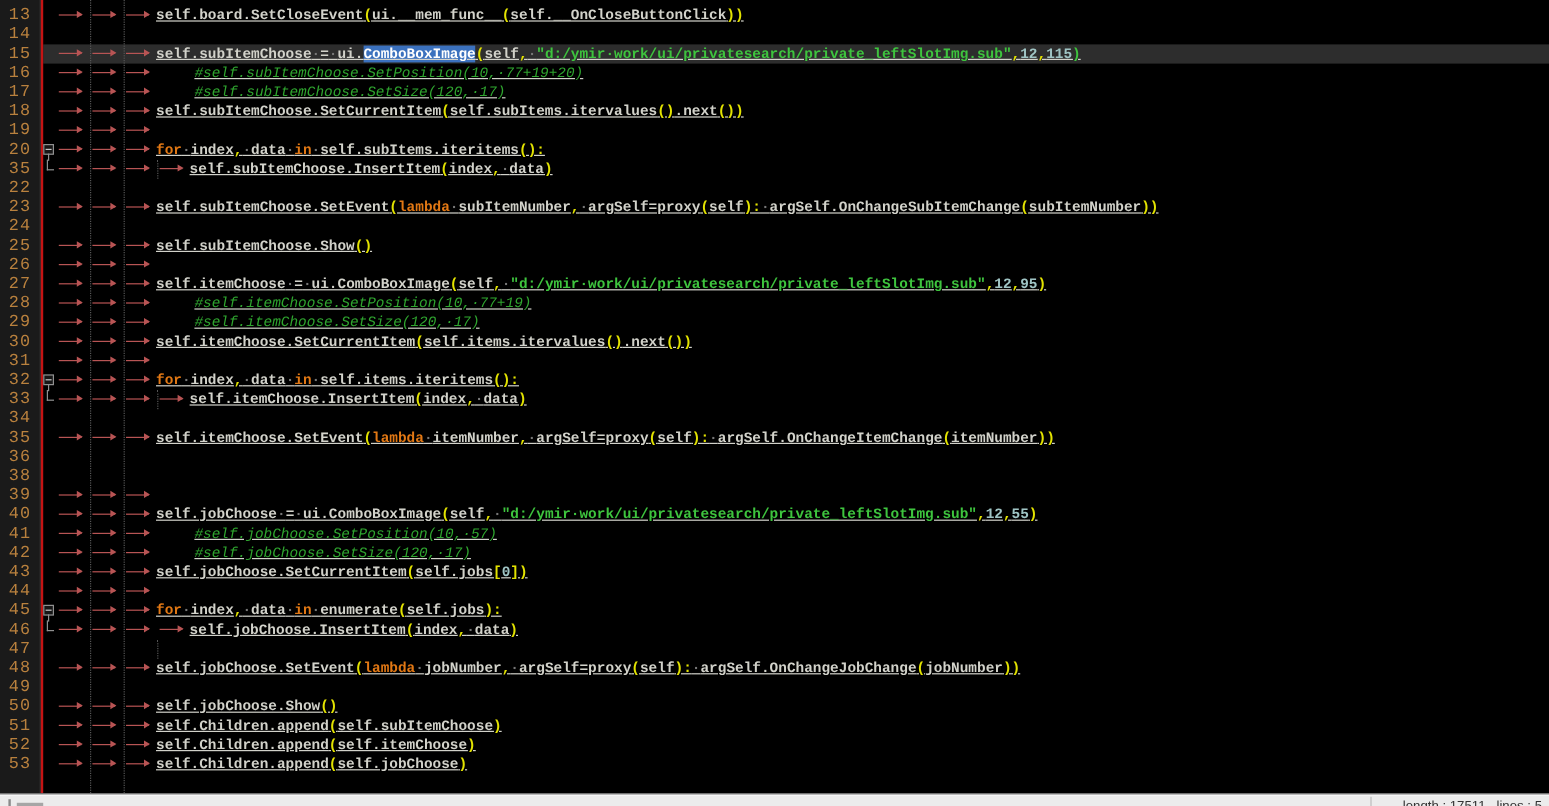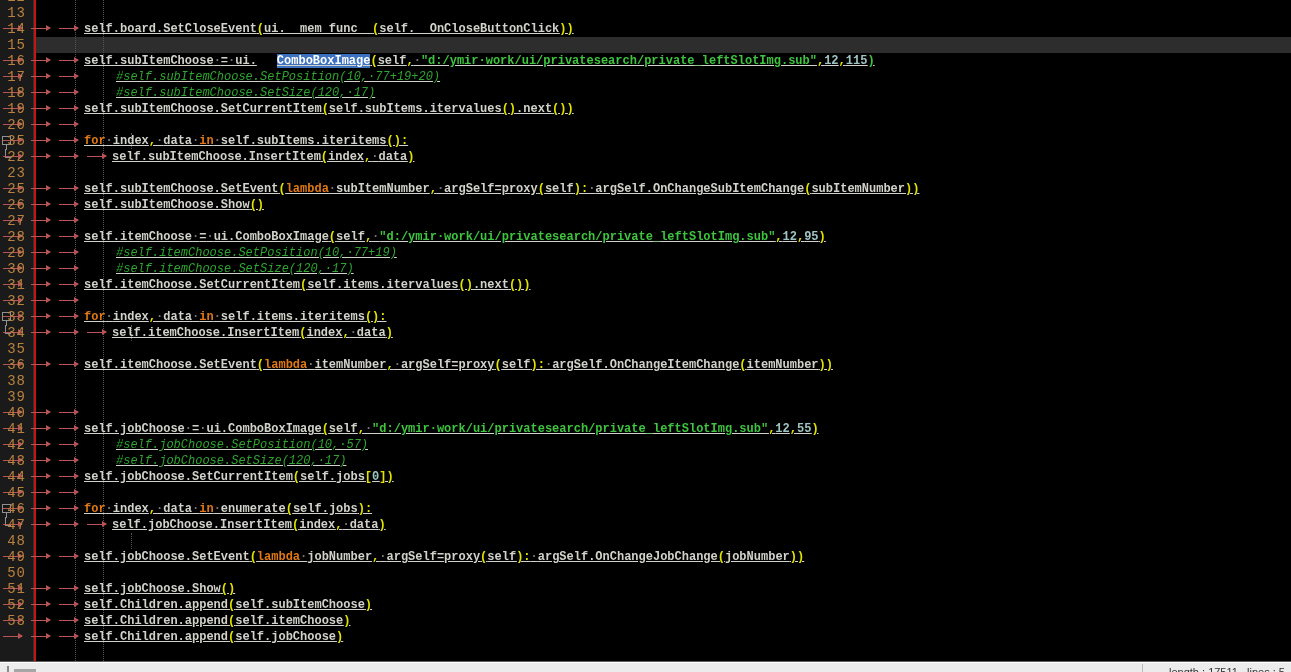--- a/index.html
+++ b/index.html
@@ -5,21 +5,21 @@
   html,body{margin:0;padding:0;background:#000;}
   .window{position:relative;width:1291px;height:672px;background:var(--bg,#000);overflow:hidden;
           font-family:"Liberation Mono","DejaVu Sans Mono",monospace;}
   .editor{position:absolute;left:0;top:0;width:1291px;height:661px;overflow:hidden;background:var(--bg,#000);}
   .gutterbg{position:absolute;left:0;top:0;width:34px;height:661px;background:var(--gutter-bg,#1a1a1a);
             border-right:1px solid #303030;box-sizing:border-box;z-index:0;}
   .redline{position:absolute;left:34px;top:0;width:2px;height:661px;background:var(--margin-line,#c51414);z-index:1;}
   .curline{position:absolute;left:36px;right:0;top:37px;height:16px;background:var(--current-line-bg,#2d2d2d);z-index:0;}
   .guide{position:absolute;top:0;height:661px;width:0;border-left:1px dotted var(--indent-guide,#565656);z-index:1;}
   .rows{position:absolute;left:0;right:0;top:-11px;z-index:2;}
-  .row{display:flex;height:16px;position:relative;flex-direction:column;}
+  .row{display:flex;height:16px;position:relative;}
   .num{width:34px;box-sizing:border-box;padding-right:8px;text-align:right;
        font:400 14px/16px "Liberation Mono",monospace;letter-spacing:1px;color:var(--line-number,#b9813e);}
   .fold{width:12px;position:relative;}
   .fbox{position:absolute;left:2px;top:3px;width:9px;height:9px;box-sizing:border-box;
         border:1px solid var(--fold-mark,#909090);background:#161616;}
   .fbox::before{content:"";position:absolute;left:1px;right:1px;top:3px;border-top:1px solid #c8c8c8;}
   .fbox::after{content:"";position:absolute;left:3px;top:7px;height:6px;border-left:1px solid var(--fold-mark,#909090);}
   .fcorner{position:absolute;left:5px;top:0;width:5px;height:8px;
            border-left:1px solid var(--fold-mark,#909090);border-bottom:1px solid var(--fold-mark,#909090);}
   .code{flex:1;white-space:pre;font:700 12px/16px "Liberation Mono","DejaVu Sans Mono",monospace;color:var(--text,#d2d2ca);text-decoration:underline;}
@@ -28,21 +28,21 @@
   .tab::after{content:"";position:absolute;right:2px;top:4px;width:0;height:0;
               border:3px solid transparent;border-left:5px solid var(--tab-arrow,#b85454);}
   .s-d{color:var(--text,#d2d2ca);}
   .s-y{color:var(--punct,#e3e300);}
   .s-k{color:var(--keyword,#e27814);text-align:center;}
   .s-s{color:var(--string,#3ec43e);}
   .s-g{color:var(--string,#3ec43e);}
   .s-c{color:var(--comment,#2fa52f);font-style:italic;font-weight:400;margin-left:32px;}
   .s-n{color:var(--number-literal,#9fc4c4);}
   .s-w{color:var(--whitespace-dot,#777777);}
-  .s-sel{background:var(--selection-bg,#3b71be);color:var(--selection-text,#ffffff);margin-left:20px;}
+  .s-sel{background:var(--selection-bg,#3b71be);color:var(--selection-text,#ffffff);}
   .statusbar{position:absolute;left:0;top:661px;width:1291px;height:11px;background:var(--statusbar-bg,#ececec);
              border-top:1px solid #606060;box-shadow:inset 0 1px 0 #ffffff;z-index:3;}
   .st-right{position:absolute;right:6px;top:3px;font:400 11px/14px "Liberation Sans",sans-serif;color:#333;white-space:pre;}
   .st-div{position:absolute;right:148px;top:2px;width:1px;height:12px;background:#bcbcbc;}
   .st-m1{position:absolute;left:7px;top:4px;width:2px;height:9px;background:#8a8a8a;}
   .st-m2{position:absolute;left:14px;top:7px;width:22px;height:6px;background:#a6a6a6;}
 </style>
 </head>
 <body>
 
@@ -115,20 +115,25 @@
           <div class="num">22</div>
           <div class="fold"></div>
           <div class="code"></div>
         </div>
         <div class="row">
           <div class="num">23</div>
           <div class="fold"></div>
           <div class="code"><span class="tab"></span><span class="tab"></span><span class="tab"></span><span class="s-d">self.subItemChoose.SetEvent</span><span class="s-y">(</span><span class="s-k">lambda</span><span class="s-w">·</span><span class="s-d">subItemNumber</span><span class="s-y">,</span><span class="s-w">·</span><span class="s-d">argSelf=proxy</span><span class="s-y">(</span><span class="s-d">self</span><span class="s-y">):</span><span class="s-w">·</span><span class="s-d">argSelf.OnChangeSubItemChange</span><span class="s-y">(</span><span class="s-d">subItemNumber</span><span class="s-y">))</span></div>
         </div>
         <div class="row">
+          <div class="num">24</div>
+          <div class="fold"></div>
+          <div class="code"></div>
+        </div>
+        <div class="row">
           <div class="num">25</div>
           <div class="fold"></div>
           <div class="code"><span class="tab"></span><span class="tab"></span><span class="tab"></span><span class="s-d">self.subItemChoose.Show</span><span class="s-y">()</span></div>
         </div>
         <div class="row">
           <div class="num">26</div>
           <div class="fold"></div>
           <div class="code"><span class="tab"></span><span class="tab"></span><span class="tab"></span></div>
         </div>
         <div class="row">

